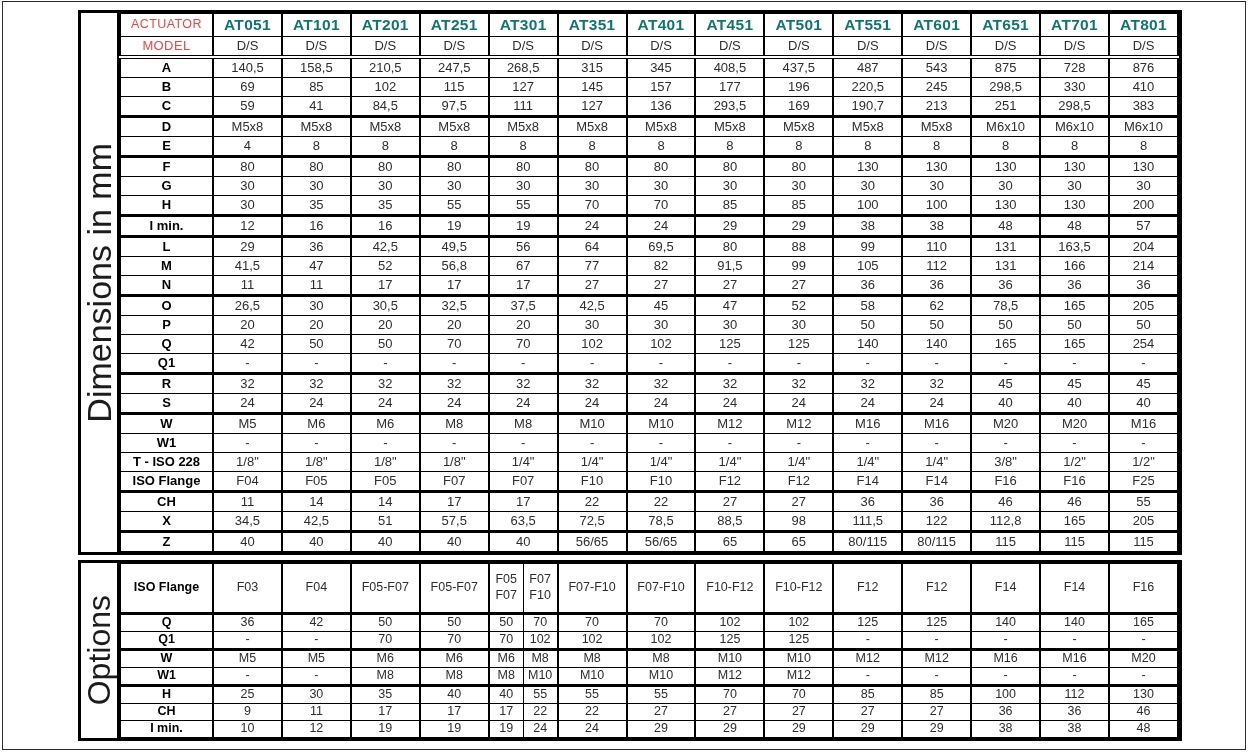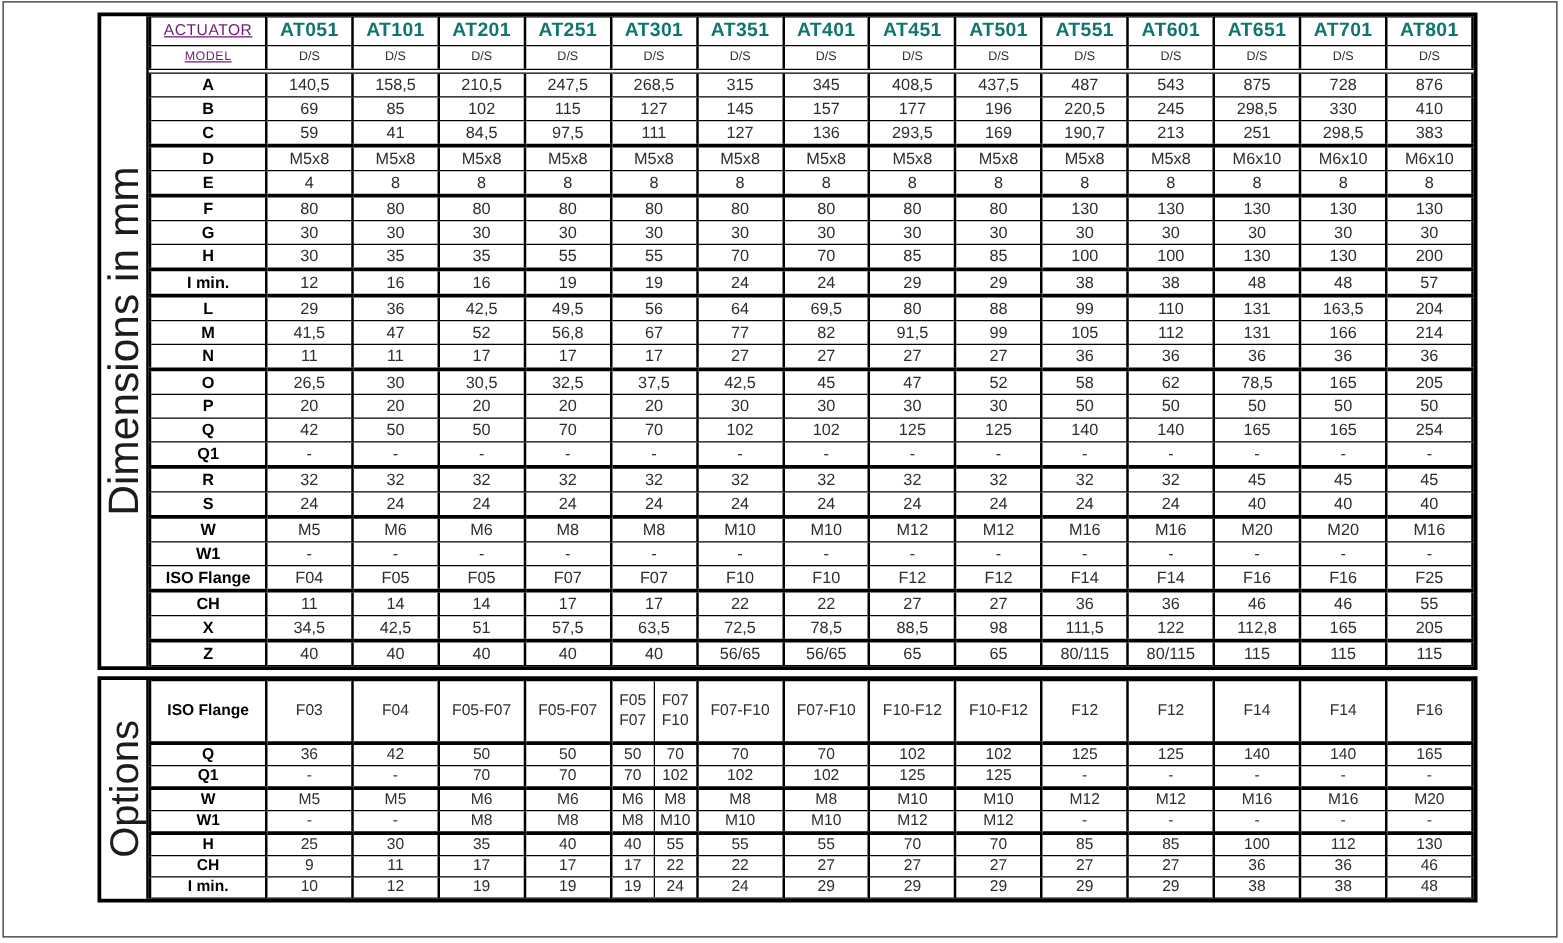--- a/index.html
+++ b/index.html
@@ -12,22 +12,22 @@
   .side-label{writing-mode:vertical-rl;transform:rotate(180deg);white-space:nowrap;color:#1c1c1c;}
   .dims .side-label{font-size:34px;}
   .opts .side-label{font-size:32px;}
   table{border-collapse:collapse;table-layout:fixed;flex:1;width:100%;}
   td{border:2px solid #000;border-top-width:1px;border-bottom-width:1px;text-align:center;vertical-align:middle;
      padding:0;color:#2e2e2e;font-size:13px;height:18px;line-height:1.05;white-space:nowrap;overflow:hidden;}
   .opts td{font-size:12.5px;height:16px;}
   .rowlabel{font-weight:bold;color:#000;font-size:13px;}
   .col-hdr{font-weight:bold;color:#0f766e;font-size:15.5px;letter-spacing:.3px;}
   .actuator-row td{height:22px;}
-  .hdr-label{font-weight:normal;font-size:12.5px;color:#701a75;letter-spacing:.4px;text-decoration:underline;}
-  .model-row td{border-bottom:4px double #000;font-size:10px;height:18px;}
+  .hdr-label{font-weight:normal;font-size:12.5px;color:#ef4444;letter-spacing:.4px;}
+  .model-row td{border-bottom:4px double #000;font-size:13px;height:18px;}
   tr.thick-below td{border-bottom-width:3px;}
   tr.tall-row td{height:48px;}
   .split-cell{padding:0;}
   .split{display:flex;width:100%;height:100%;align-items:stretch;}
   .split .sub{flex:1;display:flex;align-items:center;justify-content:center;white-space:pre-line;line-height:1.25;}
   .split .sub.first{border-right:1.5px solid #000;}
 </style>
 </head>
 <body>
 
@@ -424,20 +424,37 @@
             <td>-</td>
             <td>-</td>
             <td>-</td>
             <td>-</td>
             <td>-</td>
             <td>-</td>
             <td>-</td>
             <td>-</td>
             <td>-</td>
             <td>-</td>
+          </tr>
+          <tr>
+            <td class="rowlabel">T - ISO 228</td>
+            <td>1/8"</td>
+            <td>1/8"</td>
+            <td>1/8"</td>
+            <td>1/8"</td>
+            <td>1/4"</td>
+            <td>1/4"</td>
+            <td>1/4"</td>
+            <td>1/4"</td>
+            <td>1/4"</td>
+            <td>1/4"</td>
+            <td>1/4"</td>
+            <td>3/8"</td>
+            <td>1/2"</td>
+            <td>1/2"</td>
           </tr>
           <tr class="thick-below">
             <td class="rowlabel">ISO Flange</td>
             <td>F04</td>
             <td>F05</td>
             <td>F05</td>
             <td>F07</td>
             <td>F07</td>
             <td>F10</td>
             <td>F10</td>

